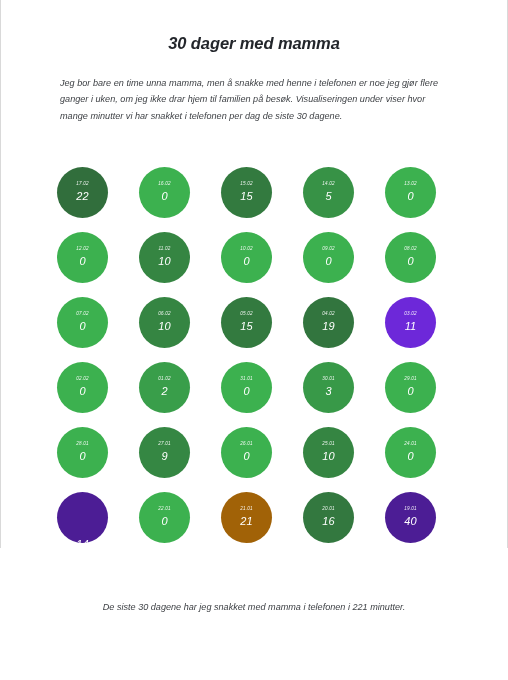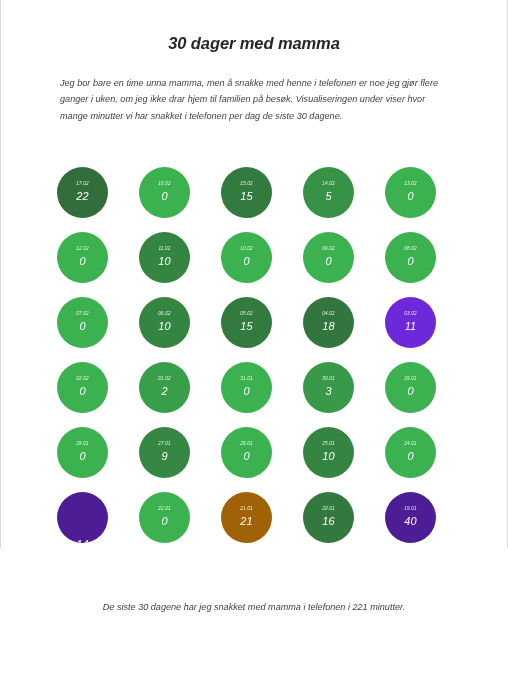--- a/index.html
+++ b/index.html
@@ -189,21 +189,21 @@
         </div>
         <div class="cell">
           <div class="bubble" style="background: rgb(51, 122, 63);">
             <span class="bubble-date">05.02</span>
             <span class="bubble-value">15</span>
           </div>
         </div>
         <div class="cell">
           <div class="bubble" style="background: rgb(50, 117, 62);">
             <span class="bubble-date">04.02</span>
-            <span class="bubble-value">18</span>
+            <span class="bubble-value">19</span>
           </div>
         </div>
         <div class="cell">
           <div class="bubble" style="background: #6d28d9;">
             <span class="bubble-date">03.02</span>
             <span class="bubble-value">11</span>
           </div>
         </div>
         <div class="cell">
           <div class="bubble" style="background: rgb(60, 177, 79);">

